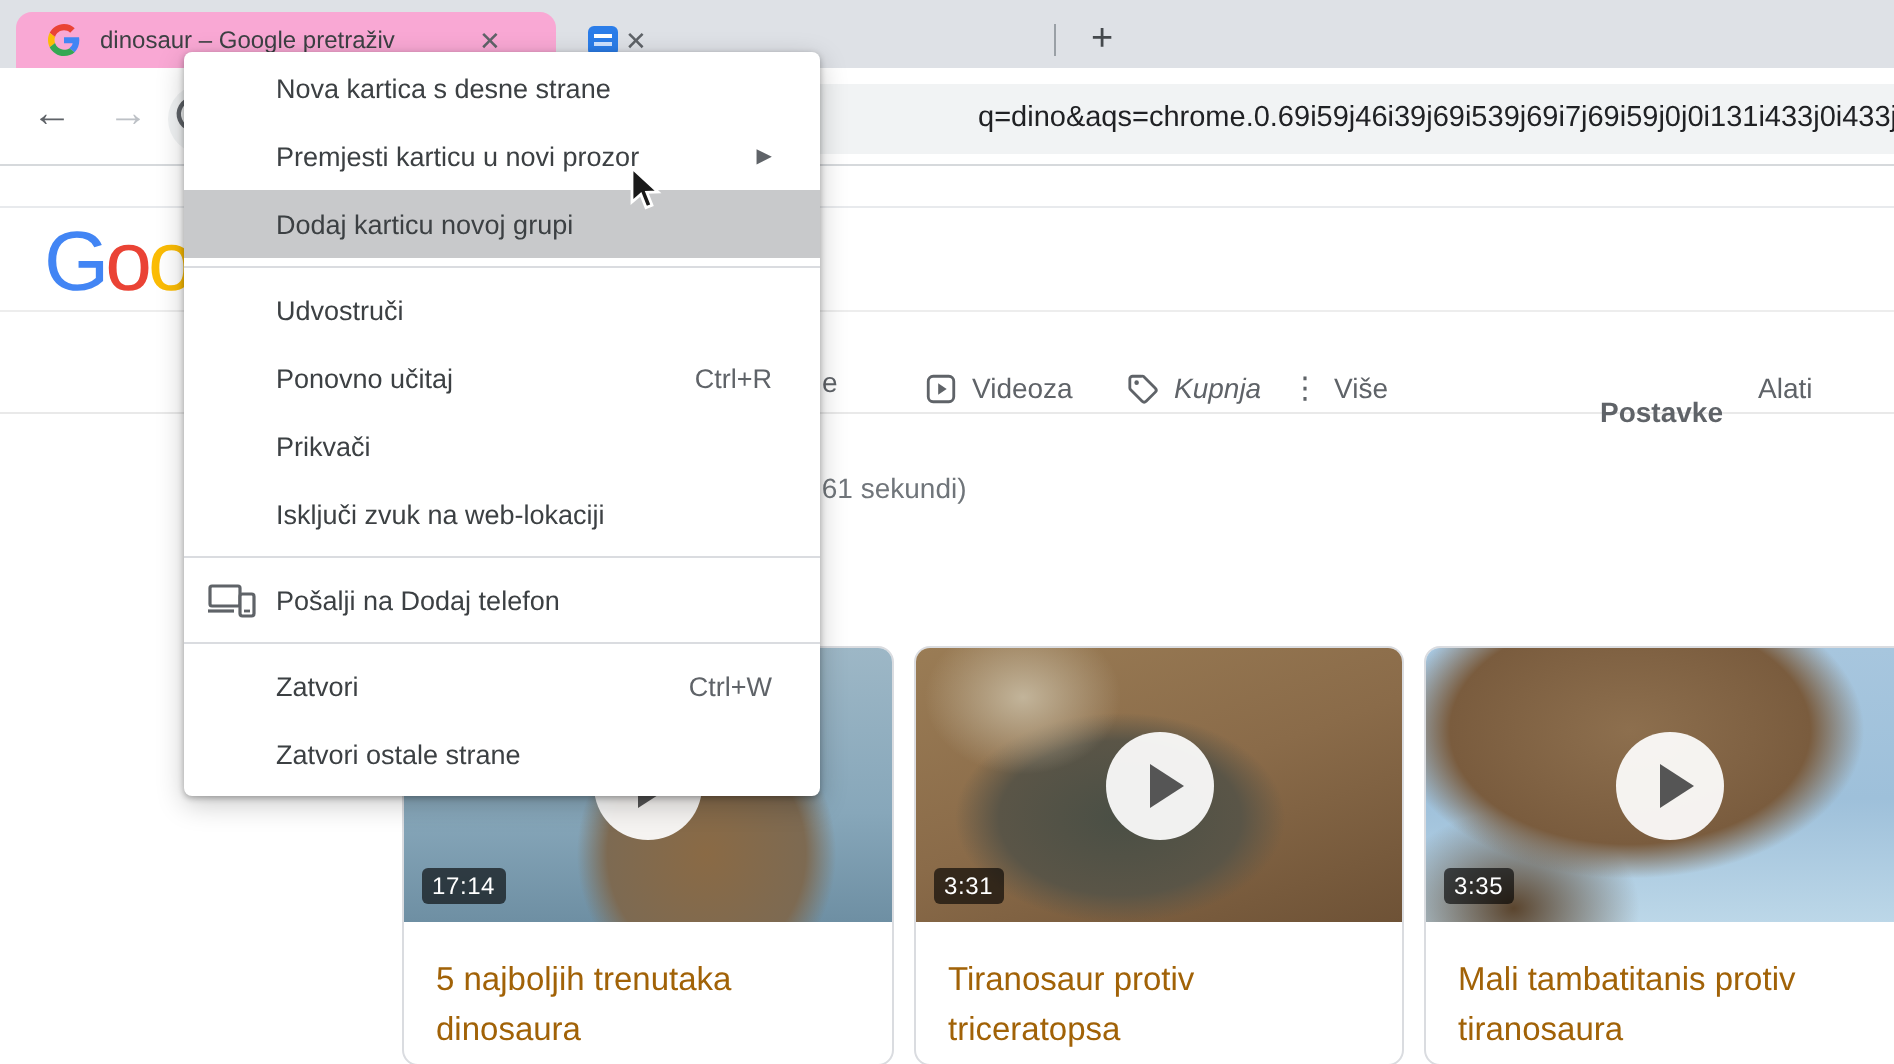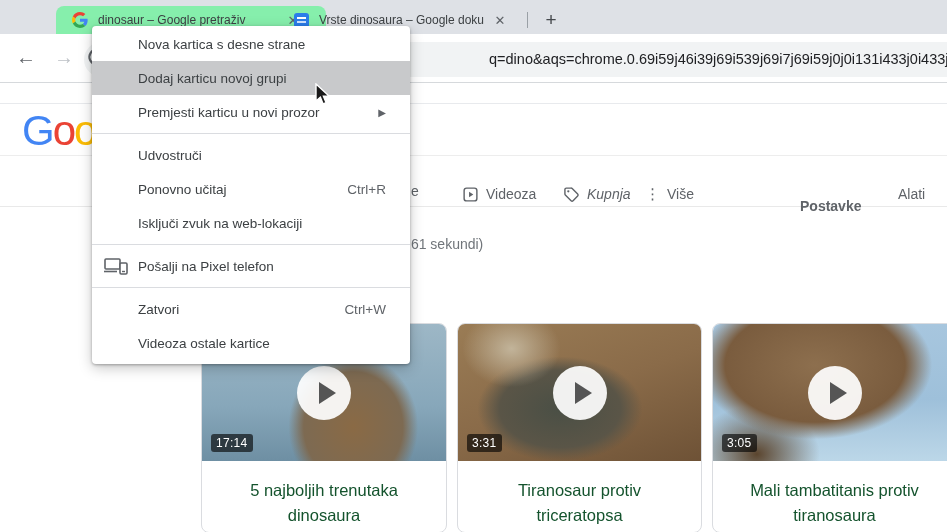--- a/index.html
+++ b/index.html
@@ -2,22 +2,22 @@
 <html><head>
 <meta charset="utf-8">
 <style>
   * { margin:0; padding:0; box-sizing:border-box; }
   html,body { width:947px; height:532px; overflow:hidden; background:#fff;
               font-family:"Liberation Sans", sans-serif; }
   .stage { position:absolute; top:0; left:0; width:947px; height:532px; overflow:hidden; }
 
   
   .tabstrip { position:absolute; top:0; left:0; width:947px; height:34px; background:#dee1e6; }
-  .tab-active { position:absolute; left:8px; top:6px; width:270px; height:28px; background:#86efac;
-                border-radius:8px 8px 0 0; display:flex; align-items:center; padding:0 8px 0 16px;margin-left:48px; }
+  .tab-active { position:absolute; left:8px; top:6px; width:270px; height:28px; background:#f9a8d4;
+                border-radius:8px 8px 0 0; display:flex; align-items:center; padding:0 8px 0 16px; }
   .tab-active .title { font-size:12px; color:#3c4043; margin-left:10px; white-space:nowrap;
                        overflow:hidden; width:186px; }
   .tab-inactive { position:absolute; left:286px; top:6px; width:234px; height:28px;
                   display:flex; align-items:center; padding:0 4px 0 8px; }
   .tab-inactive .title { font-size:12px; color:#3c4043; margin-left:10px; white-space:nowrap;
                          overflow:hidden; width:172px; }
   .tab-close { width:18px; height:18px; border-radius:50%; display:flex; align-items:center;
                justify-content:center; font-size:13px; color:#5f6368; cursor:pointer; flex:0 0 auto; }
   .tab-sep { position:absolute; left:527px; top:12px; width:1px; height:16px; background:#9aa0a6; }
   .newtab-btn { position:absolute; left:538px; top:7px; width:26px; height:26px; border-radius:50%;
@@ -74,21 +74,21 @@
       radial-gradient(150px 95px at 42% 30%, #8d6f4e 0%, #7a5c3e 60%, rgba(122,92,62,0) 78%),
       radial-gradient(90px 70px at 18% 95%, #5b452e 0%, rgba(91,69,46,0) 70%),
       linear-gradient(180deg,#a7c6de 0%, #9ec0da 55%, #bcd7e8 100%); }
   .duration { position:absolute; left:9px; bottom:9px; background:rgba(0,0,0,.62); color:#fff;
               font-size:12px; padding:2px 5px; border-radius:3px; letter-spacing:.3px; }
   .play { position:absolute; left:50%; top:50%; width:54px; height:54px; margin:-27px 0 0 -27px;
           background:rgba(255,255,255,.92); border-radius:50%; }
   .play::after { content:""; position:absolute; left:22px; top:16px;
                  border-left:17px solid #555; border-top:11px solid transparent;
                  border-bottom:11px solid transparent; }
-  .vtitle { padding:17px 16px 0 16px; font-size:16.5px; line-height:25px; color:#14532d;text-align:center; }
+  .vtitle { padding:17px 16px 0 16px; font-size:16.5px; line-height:25px; color:#a16207; }
 
   
   .ctx-menu { position:absolute; left:92px; top:26px; width:318px; background:#fff; z-index:10;
               border-radius:4px; padding:1px 0 4px 0;
               box-shadow:0 1px 3px rgba(0,0,0,.3), 0 4px 14px rgba(0,0,0,.22);text-align:right; }
   .ctx-item { position:relative; height:34px; display:flex; align-items:center;
               padding:0 24px 0 46px; font-size:13.5px; color:#3c4043; cursor:default; }
   .ctx-item.hl { background:#c8c9cb; }
   .ctx-item .shortcut { margin-left:auto; color:#5f6368; }
   .ctx-item .subarrow { margin-left:auto; font-size:10px; color:#5f6368; }
@@ -109,21 +109,20 @@
         <path fill="#EA4335" d="M24 9.5c3.54 0 6.71 1.22 9.21 3.6l6.85-6.85C35.9 2.38 30.47 0 24 0 14.62 0 6.51 5.38 2.56 13.22l7.98 6.19C12.43 13.72 17.74 9.5 24 9.5z"></path>
         <path fill="#4285F4" d="M46.98 24.55c0-1.57-.15-3.09-.38-4.55H24v9.02h12.94c-.58 2.96-2.26 5.48-4.78 7.18l7.73 6c4.51-4.18 7.09-10.36 7.09-17.65z"></path>
         <path fill="#FBBC05" d="M10.53 28.59c-.48-1.45-.76-2.99-.76-4.59s.27-3.14.76-4.59l-7.98-6.19C.92 16.46 0 20.12 0 24c0 3.88.92 7.54 2.56 10.78l7.97-6.19z"></path>
         <path fill="#34A853" d="M24 48c6.48 0 11.93-2.13 15.89-5.81l-7.73-6c-2.15 1.45-4.92 2.3-8.16 2.3-6.26 0-11.57-4.22-13.47-9.91l-7.98 6.19C6.51 42.62 14.62 48 24 48z"></path>
       </svg>
       <span class="title">dinosaur – Google pretraživ</span>
       <span class="tab-close">✕</span>
     </div>
     <div class="tab-inactive">
       <span class="docs-icon"></span>
-      <span class="title">Vrste dinosaura – Google doku</span>
       <span class="tab-close">✕</span>
     </div>
     <div class="tab-sep"></div>
     <div class="newtab-btn">+</div>
   </div>
 
   <div class="toolbar">
     <div class="nav-btn nav-back">←</div>
     <div class="nav-btn nav-fwd">→</div>
     <div class="omnibox">
@@ -159,21 +158,21 @@
         </svg>
         <span>Kupnja</span>
       </div>
       <div class="nav-item" style="left:645px; top:2px;">
         <span style="font-size:15px;">⋮</span>
         <span>Više</span>
       </div>
       <div class="nav-item" style="left:800px; top:14px;font-weight:bold;">
         <span>Postavke</span>
       </div>
-      <div class="nav-item" style="left:898px; top:2px;">
+      <div class="nav-item" style="left:879px; top:2px;">
         <span>Alati</span>
       </div>
     </div>
 
     <div class="stats">,61 sekundi)</div>
 
     <div class="vcard c1">
       <div class="thumb t1">
         <div class="play"></div>
         <span class="duration">17:14</span>
@@ -183,65 +182,68 @@
     <div class="vcard c2">
       <div class="thumb t2">
         <div class="play"></div>
         <span class="duration">3:31</span>
       </div>
       <div class="vtitle">Tiranosaur protiv triceratopsa</div>
     </div>
     <div class="vcard c3">
       <div class="thumb t3">
         <div class="play"></div>
-        <span class="duration">3:05</span>
+        <span class="duration">3:35</span>
       </div>
       <div class="vtitle">Mali tambatitanis protiv tiranosaura</div>
     </div>
   </div>
 
   <div class="ctx-menu">
     <div class="ctx-item">
       <span>Nova kartica s desne strane</span>
+    </div>
+    <div class="ctx-item">
+      <span>Premjesti karticu u novi prozor</span>
+      <span class="subarrow">▶</span>
     </div>
     <div class="ctx-item hl">
       <span>Dodaj karticu novoj grupi</span>
     </div>
-    <div class="ctx-item">
-      <span>Premjesti karticu u novi prozor</span>
-      <span class="subarrow">▶</span>
-    </div>
     <div class="ctx-div"></div>
     <div class="ctx-item">
       <span>Udvostruči</span>
     </div>
     <div class="ctx-item">
       <span>Ponovno učitaj</span>
       <span class="shortcut">Ctrl+R</span>
+    </div>
+    <div class="ctx-item">
+      <span>Prikvači</span>
     </div>
     <div class="ctx-item">
       <span>Isključi zvuk na web-lokaciji</span>
     </div>
     <div class="ctx-div"></div>
     <div class="ctx-item">
       <svg class="lead-icon" width="24" height="17" viewBox="0 0 24 17">
         <rect x="1" y="1" width="15" height="10" rx="1" fill="none" stroke="#5f6368" stroke-width="1.6"></rect>
         <path d="M0 13.5h13" stroke="#5f6368" stroke-width="1.6"></path>
         <rect x="16" y="5" width="7" height="11" rx="1.2" fill="#fff" stroke="#5f6368" stroke-width="1.6"></rect>
         <path d="M18 13.5h3" stroke="#5f6368" stroke-width="1.4"></path>
       </svg>
-      <span>Pošalji na Pixel telefon</span>
+      <span>Pošalji na Dodaj telefon</span>
     </div>
     <div class="ctx-div"></div>
     <div class="ctx-item">
       <span>Zatvori</span>
       <span class="shortcut">Ctrl+W</span>
     </div>
     <div class="ctx-item">
-      <span>Videoza ostale kartice</span>
+      <span>Zatvori ostale strane</span>
     </div>
   </div>
 
   <svg class="cursor" width="22" height="24" viewBox="0 0 22 24">
     <path d="M2 1 L2 18 L6.4 14.2 L9 20.8 L12 19.6 L9.4 13.2 L15 13 Z" fill="#1a1a1a" stroke="#fff" stroke-width="1.4"></path>
   </svg>
 
 </div>
 
 </body></html>

